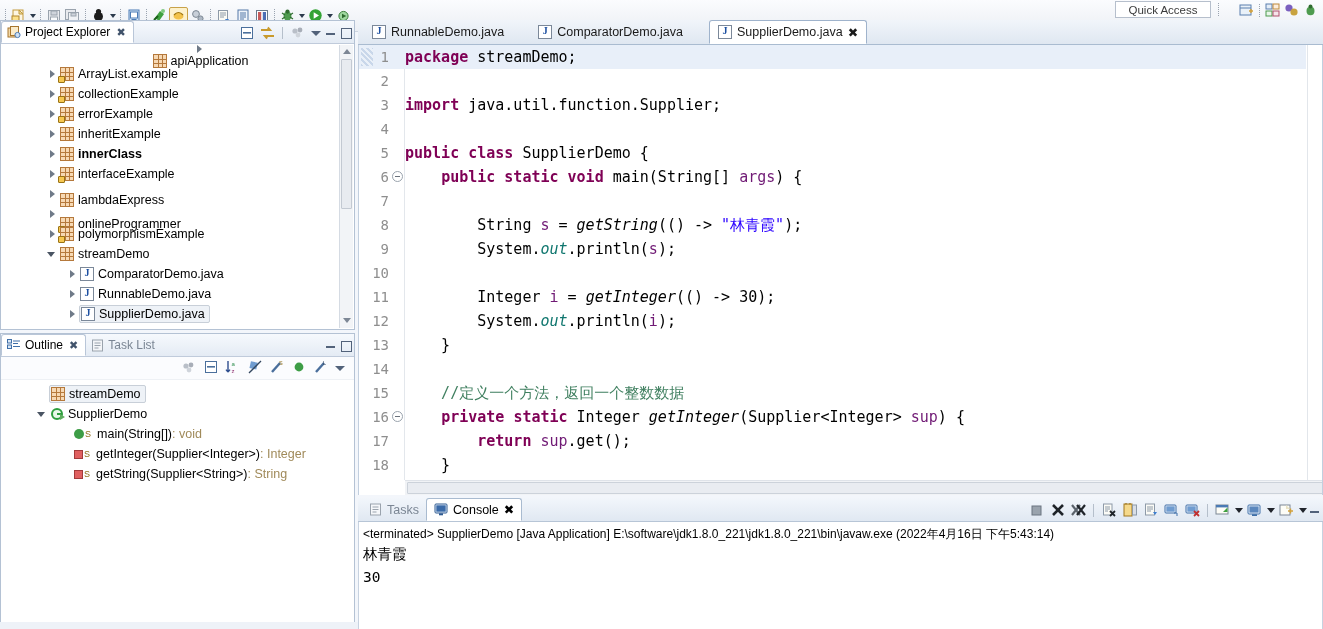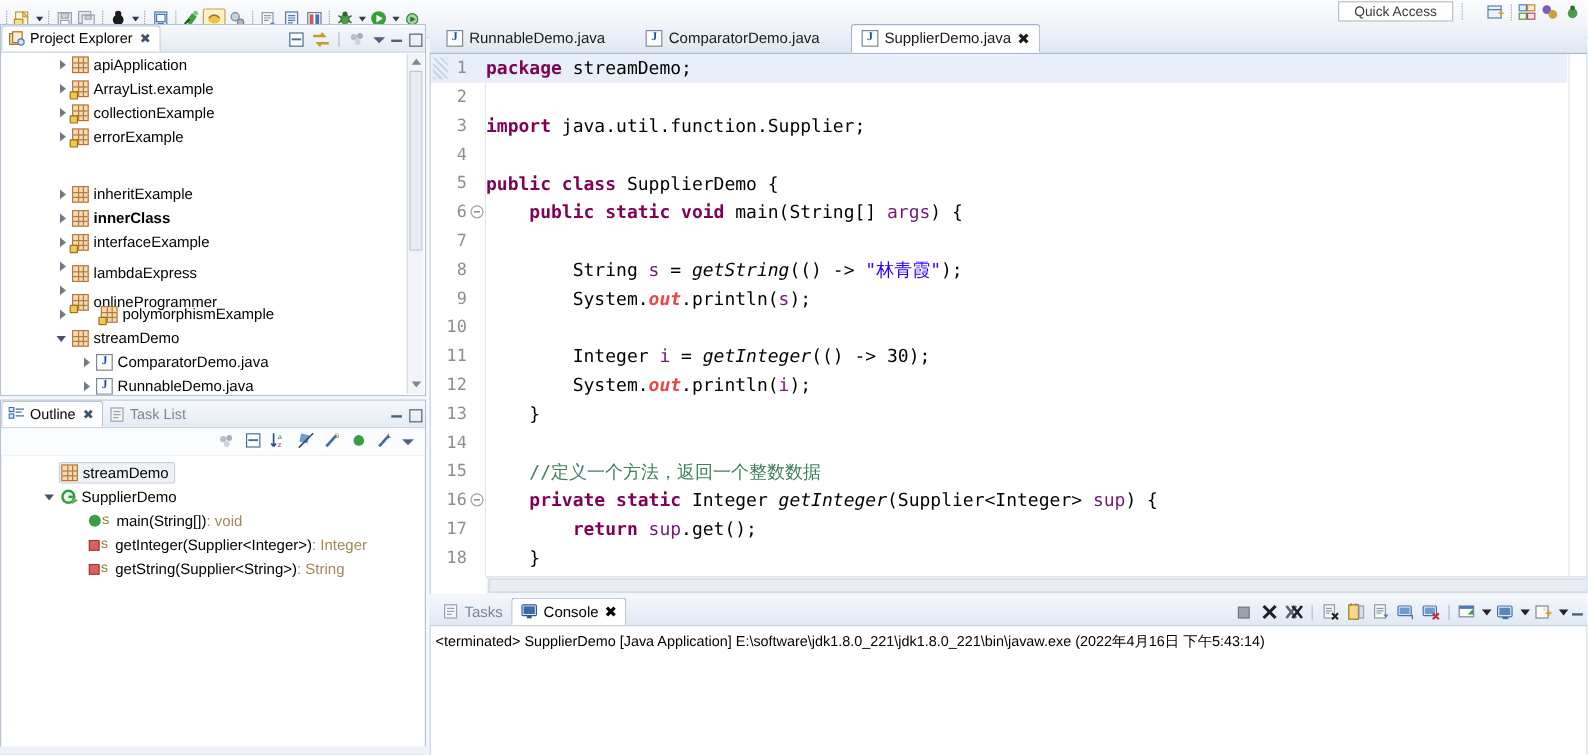--- a/index.html
+++ b/index.html
@@ -219,21 +219,21 @@
   .foldmark {
     position:absolute; left:33px; top:6px; width:11px; height:11px;
     border:1px solid #9aa3ad; border-radius:50%; background:#fff;
   }
   .foldmark::after { content:""; position:absolute; left:2px; top:4px;
     width:5px; height:1px; background:#6a727c; }
   .kw { color:#7f0055; font-weight:bold; }
   .str { color:#2a00ff; }
   .cmt { color:#3f7f5f; }
   .mth { color:#000; font-style:italic; }
-  .fld { color:#ef4444; font-style:italic; font-weight:bold; }
+  .fld { color:#0f766e; font-style:italic; font-weight:normal; }
   .loc { color:#701a75; }
 
   .ann-col {
     position:absolute; right:0; top:0; width:15px; bottom:15px;
     background:#fff; border-left:1px solid #e2e6eb;
   }
   .hscroll {
     position:absolute; left:46px; right:0; bottom:0; height:15px;
     background:#f1f3f6; border-top:1px solid #dfe3e9;
   }
@@ -467,107 +467,107 @@
               <circle cx="9" cy="4" r="2.4" fill="#a8aeb8"></circle>
               <circle cx="7" cy="9" r="2.4" fill="#cfd4db"></circle>
             </svg>
           </span>
           <span class="btn-dd"></span>
           <span class="btn-min"></span>
           <span class="btn-max"></span>
         </div>
       </div>
       <div class="tree" id="pe-tree">
+          <div class="trow" style="padding-left: 46px; flex-direction: column;">
+            <span class="twist closed"></span>
+            <span style="display: flex; align-items: center;">
+              <span class="ico-pkg">
+                <span class="g"></span>
+              </span>
+              <span class="tlabel">apiApplication</span>
+            </span>
+          </div>
           <div class="trow" style="padding-left: 46px;">
             <span class="twist closed"></span>
             <span style="display: flex; align-items: center;">
               <span class="ico-pkg">
                 <span class="g"></span>
-              </span>
-              <span class="tlabel">apiApplication</span>
+                <span class="lock"></span>
+              </span>
+              <span class="tlabel">ArrayList.example</span>
             </span>
           </div>
           <div class="trow" style="padding-left: 46px;">
             <span class="twist closed"></span>
             <span style="display: flex; align-items: center;">
               <span class="ico-pkg">
                 <span class="g"></span>
                 <span class="lock"></span>
               </span>
-              <span class="tlabel">ArrayList.example</span>
+              <span class="tlabel">collectionExample</span>
             </span>
           </div>
           <div class="trow" style="padding-left: 46px;">
             <span class="twist closed"></span>
             <span style="display: flex; align-items: center;">
               <span class="ico-pkg">
                 <span class="g"></span>
                 <span class="lock"></span>
               </span>
-              <span class="tlabel">collectionExample</span>
+              <span class="tlabel">errorExample</span>
             </span>
           </div>
           <div class="trow" style="padding-left: 46px;">
             <span class="twist closed"></span>
             <span style="display: flex; align-items: center;">
               <span class="ico-pkg">
                 <span class="g"></span>
+              </span>
+              <span class="tlabel">inheritExample</span>
+            </span>
+          </div>
+          <div class="trow" style="padding-left: 46px; font-weight: bold;">
+            <span class="twist closed"></span>
+            <span style="display: flex; align-items: center;">
+              <span class="ico-pkg">
+                <span class="g"></span>
+              </span>
+              <span class="tlabel">innerClass</span>
+            </span>
+          </div>
+          <div class="trow" style="padding-left: 46px;">
+            <span class="twist closed"></span>
+            <span style="display: flex; align-items: center;">
+              <span class="ico-pkg">
+                <span class="g"></span>
                 <span class="lock"></span>
               </span>
-              <span class="tlabel">errorExample</span>
-            </span>
-          </div>
-          <div class="trow" style="padding-left: 46px; margin-top: 28px;">
-            <span class="twist closed"></span>
-            <span style="display: flex; align-items: center;">
-              <span class="ico-pkg">
-                <span class="g"></span>
-              </span>
-              <span class="tlabel">inheritExample</span>
-            </span>
-          </div>
-          <div class="trow" style="padding-left: 46px; font-weight: bold;">
-            <span class="twist closed"></span>
-            <span style="display: flex; align-items: center;">
-              <span class="ico-pkg">
-                <span class="g"></span>
-              </span>
-              <span class="tlabel">innerClass</span>
+              <span class="tlabel">interfaceExample</span>
             </span>
           </div>
           <div class="trow" style="padding-left: 46px;">
             <span class="twist closed"></span>
-            <span style="display: flex; align-items: center;">
+            <span style="display: flex; align-items: center; margin-top: 12px;">
+              <span class="ico-pkg">
+                <span class="g"></span>
+              </span>
+              <span class="tlabel">lambdaExpress</span>
+            </span>
+          </div>
+          <div class="trow" style="padding-left: 46px;">
+            <span class="twist closed"></span>
+            <span style="display: flex; align-items: center; margin-top: 20px;">
               <span class="ico-pkg">
                 <span class="g"></span>
                 <span class="lock"></span>
               </span>
-              <span class="tlabel">interfaceExample</span>
+              <span class="tlabel">onlineProgrammer</span>
             </span>
           </div>
           <div class="trow" style="padding-left: 46px;">
-            <span class="twist closed"></span>
-            <span style="display: flex; align-items: center; margin-top: 12px;">
-              <span class="ico-pkg">
-                <span class="g"></span>
-              </span>
-              <span class="tlabel">lambdaExpress</span>
-            </span>
-          </div>
-          <div class="trow" style="padding-left: 46px;">
-            <span class="twist closed"></span>
-            <span style="display: flex; align-items: center; margin-top: 20px;">
-              <span class="ico-pkg">
-                <span class="g"></span>
-                <span class="lock"></span>
-              </span>
-              <span class="tlabel">onlineProgrammer</span>
-            </span>
-          </div>
-          <div class="trow" style="padding-left: 46px; gap: 24px;">
             <span class="twist closed"></span>
             <span style="display: flex; align-items: center;">
               <span class="ico-pkg">
                 <span class="g"></span>
                 <span class="lock"></span>
               </span>
               <span class="tlabel">polymorphismExample</span>
             </span>
           </div>
           <div class="trow" style="padding-left: 46px;">
@@ -886,16 +886,20 @@
               <polygon points="7,2 11,6 7,6" fill="#e8e2c4"></polygon>
               <path d="M9 8h5M11.5 5.5v5" stroke="#d3a13a" stroke-width="1.4"></path>
             </svg>
           </span>
           <span class="ct-arrow"></span>
           <span class="btn-min"></span>
         </div>
       </div>
       <div class="console-body">
         <div class="cheader">&lt;terminated&gt; SupplierDemo [Java Application] E:\software\jdk1.8.0_221\jdk1.8.0_221\bin\javaw.exe (2022年4月16日 下午5:43:14)</div>
+        <div class="cout" id="console-out">
+            <div>林青霞</div>
+            <div>30</div>
+          </div>
       </div>
     </div>
   </div>
 </div>
 
 </body></html>

